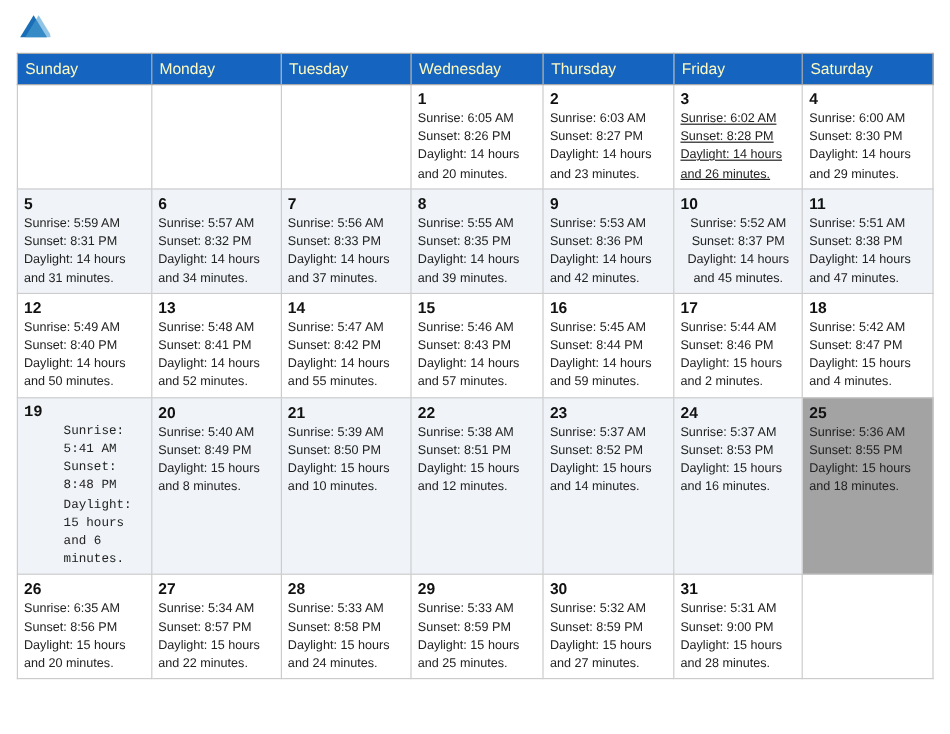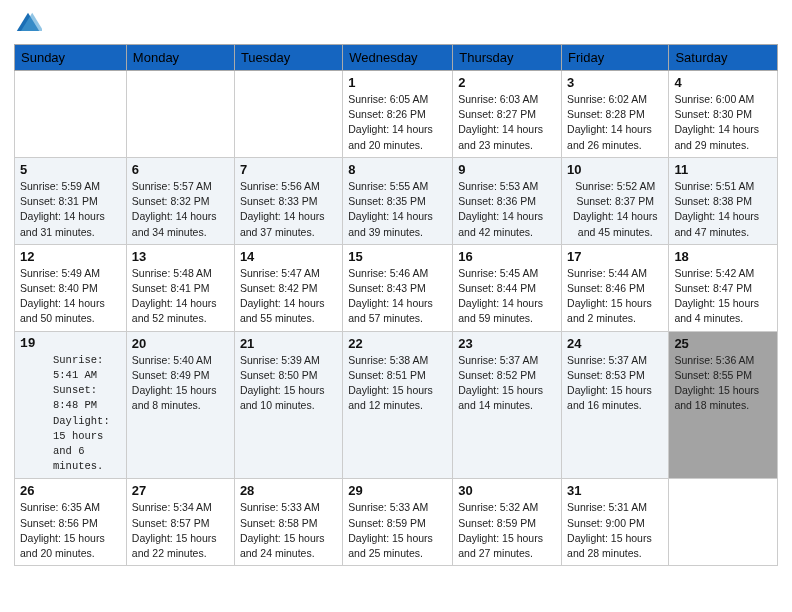--- a/index.html
+++ b/index.html
@@ -47,21 +47,21 @@
       font-size: 15px;
       color: #333;
     }
     .calendar {
       width: 100%;
       border-collapse: collapse;
       font-size: 11px;
     }
     .calendar th {
       background-color: #1565c0;
-      color: #000000;
+      color: #fef9c3;
       text-align: left;
       padding: 5px 6px;
       font-size: 13px;
       font-weight: normal;
       border: 1px solid #aaa;
     }
     .calendar td {
       border: 1px solid #ccc;
       vertical-align: top;
       padding: 4px 5px;
@@ -135,21 +135,21 @@
           </td>
           <td>
             <div class="day-number">2</div>
             <div class="day-info" style="white-space: pre-line;">Sunrise: 6:03 AM
 Sunset: 8:27 PM
 Daylight: 14 hours
 and 23 minutes.</div>
           </td>
           <td>
             <div class="day-number">3</div>
-            <div class="day-info" style="white-space: pre-line;">Sunrise: 6:02 AM
+            <div class="day-info" style="white-space: pre-line; text-decoration: underline;">Sunrise: 6:02 AM
 Sunset: 8:28 PM
 Daylight: 14 hours
 and 26 minutes.</div>
           </td>
           <td>
             <div class="day-number">4</div>
             <div class="day-info" style="white-space: pre-line;">Sunrise: 6:00 AM
 Sunset: 8:30 PM
 Daylight: 14 hours
 and 29 minutes.</div>

